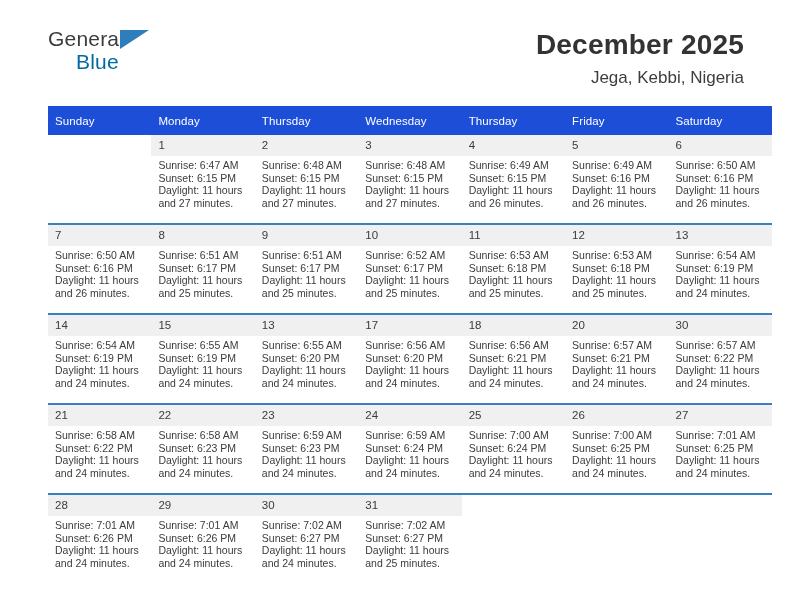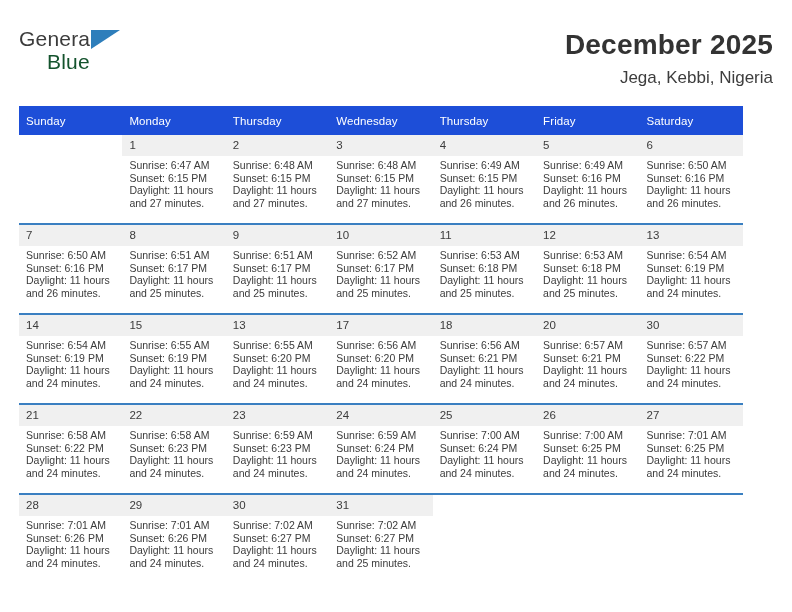--- a/index.html
+++ b/index.html
@@ -12,21 +12,21 @@
     height: 612px;
     font-family: "Liberation Sans", sans-serif;
     color: #3b3b3b;
     overflow: hidden;
   }
   .page {
     width: 792px;
     height: 612px;
     position: relative;
     box-sizing: border-box;
-    padding: 0 19px;
+    padding: 0 48px;
   }
 
   
   .header {
     height: 70px;
     display: flex;
     align-items: flex-start;
     justify-content: space-between;
     padding-top: 28px;
   }
@@ -38,21 +38,21 @@
   .brand-general {
     font-size: 21px;
     color: #3c3c3c;
     letter-spacing: .2px;
     line-height: 22px;
     display: block;
     font-family: "Liberation Sans", sans-serif;
   }
   .brand-blue {
     font-size: 21px;
-    color: #14532d;
+    color: #0369a1;
     letter-spacing: .2px;
     line-height: 22px;
     display: block;
     margin-left: 28px;
     margin-top: 1px;
   }
   .brand-triangle {
     position: absolute;
     left: 72px;
     top: 2px;

